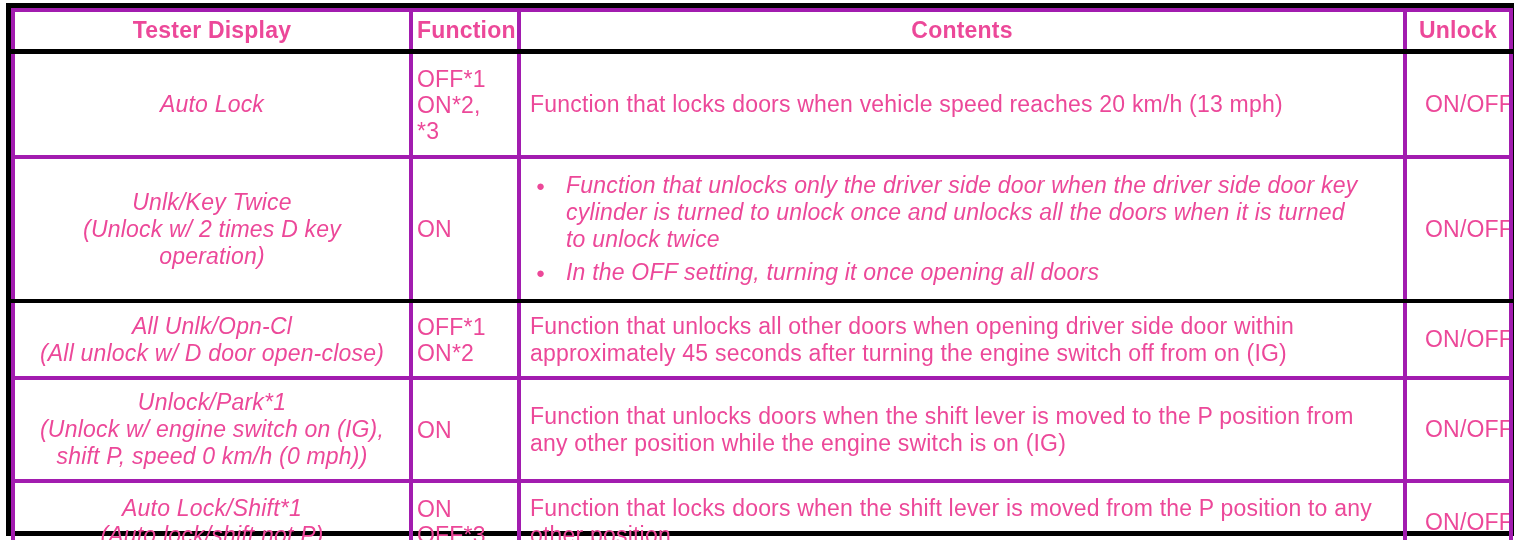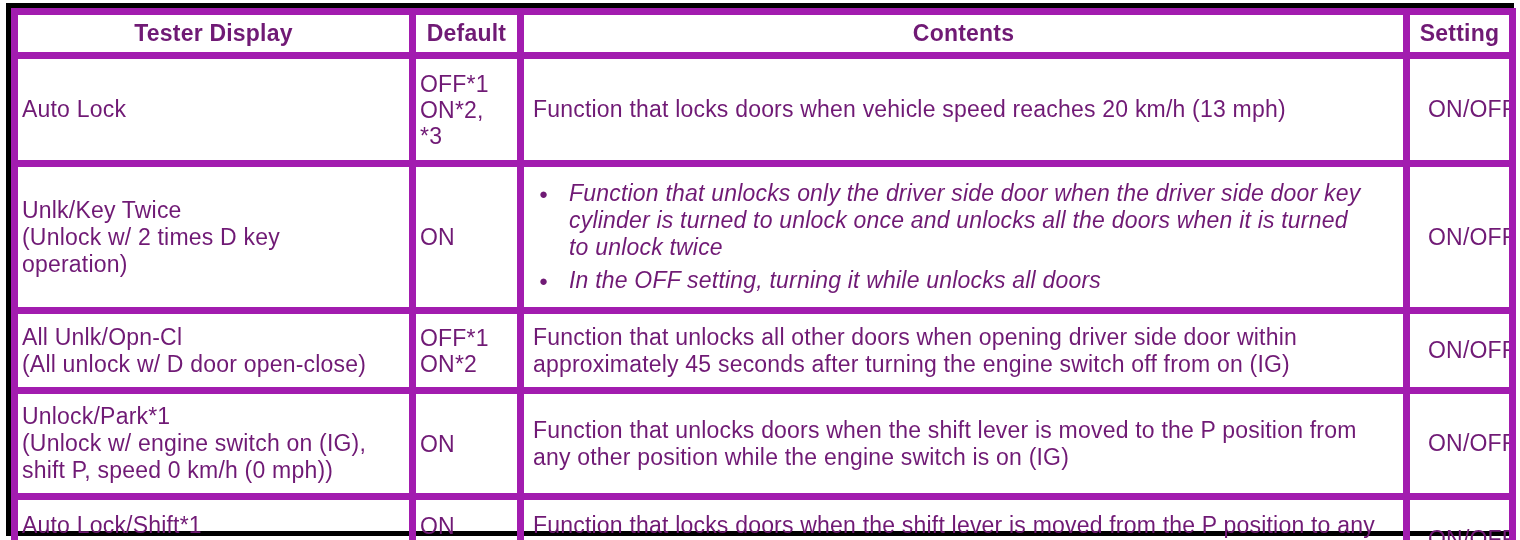--- a/index.html
+++ b/index.html
@@ -31,45 +31,46 @@
     height: 100%;
     border-collapse: collapse;
     table-layout: fixed;
   }
   col.c1 { width: 398px; }
   col.c2 { width: 108px; }
   col.c3 { width: 886px; }
   col.c4 { width: 106px; }
 
   th, td {
-    border: 7px solid #a21caf;
+    border: 4px solid #a21caf;
     padding: 2px 4px;
     vertical-align: middle;
     font-size: 23px;
     letter-spacing: 0.2px;
     line-height: 27px;
-    color: #701a75;
+    color: #ec4899;
     overflow: hidden;
   }
   thead th {
     font-weight: bold;
     text-align: center;
     border-bottom: 5px solid #000000;
     height: 37px;
     padding: 0 4px;
   }
   tr.r0 td { height: 97px; }
   tr.r1 td { height: 136px; border-bottom: 4px solid #000000; }
   tr.r2 td { height: 69px; }
   tr.r3 td { height: 95px; }
   tr.r4 td { height: 74px; }
 
   td.cell-name {
-    text-align: left;
+    text-align: center;
     white-space: pre-line;
+    font-style: italic;
   }
   td.cell-default {
     white-space: pre-line;
     line-height: 26px;
   }
   td.cell-contents {
     text-align: left;
     padding-left: 9px;
     padding-right: 8px;
   }
@@ -106,23 +107,23 @@
     <table class="doc-table">
       <colgroup>
         <col class="c1">
           <col class="c2">
           <col class="c3">
           <col class="c4">
       </colgroup>
       <thead>
         <tr>
           <th>Tester Display</th>
-          <th>Default</th>
+          <th>Function</th>
           <th>Contents</th>
-          <th>Setting</th>
+          <th>Unlock</th>
         </tr>
       </thead>
       <tbody>
         <tr class="r0">
           <td class="cell-name">Auto Lock</td>
           <td class="cell-default">OFF*1
 ON*2,
 *3</td>
           <td class="cell-contents">Function that locks doors when vehicle speed reaches 20 km/h (13 mph)</td>
           <td class="cell-setting">ON/OFF</td>
@@ -133,21 +134,21 @@
 operation)</td>
           <td class="cell-default">ON</td>
           <td class="cell-contents">
             <div class="bullets">
               <div class="bullet-item">
                 <span class="bullet-icon">●</span>
                 <span class="bullet-text">Function that unlocks only the driver side door when the driver side door key cylinder is turned to unlock once and unlocks all the doors when it is turned to unlock twice</span>
               </div>
               <div class="bullet-item">
                 <span class="bullet-icon">●</span>
-                <span class="bullet-text">In the OFF setting, turning it while unlocks all doors</span>
+                <span class="bullet-text">In the OFF setting, turning it once opening all doors</span>
               </div>
             </div>
           </td>
           <td class="cell-setting">ON/OFF</td>
         </tr>
         <tr class="r2">
           <td class="cell-name">All Unlk/Opn-Cl
 (All unlock w/ D door open-close)</td>
           <td class="cell-default">OFF*1
 ON*2</td>

